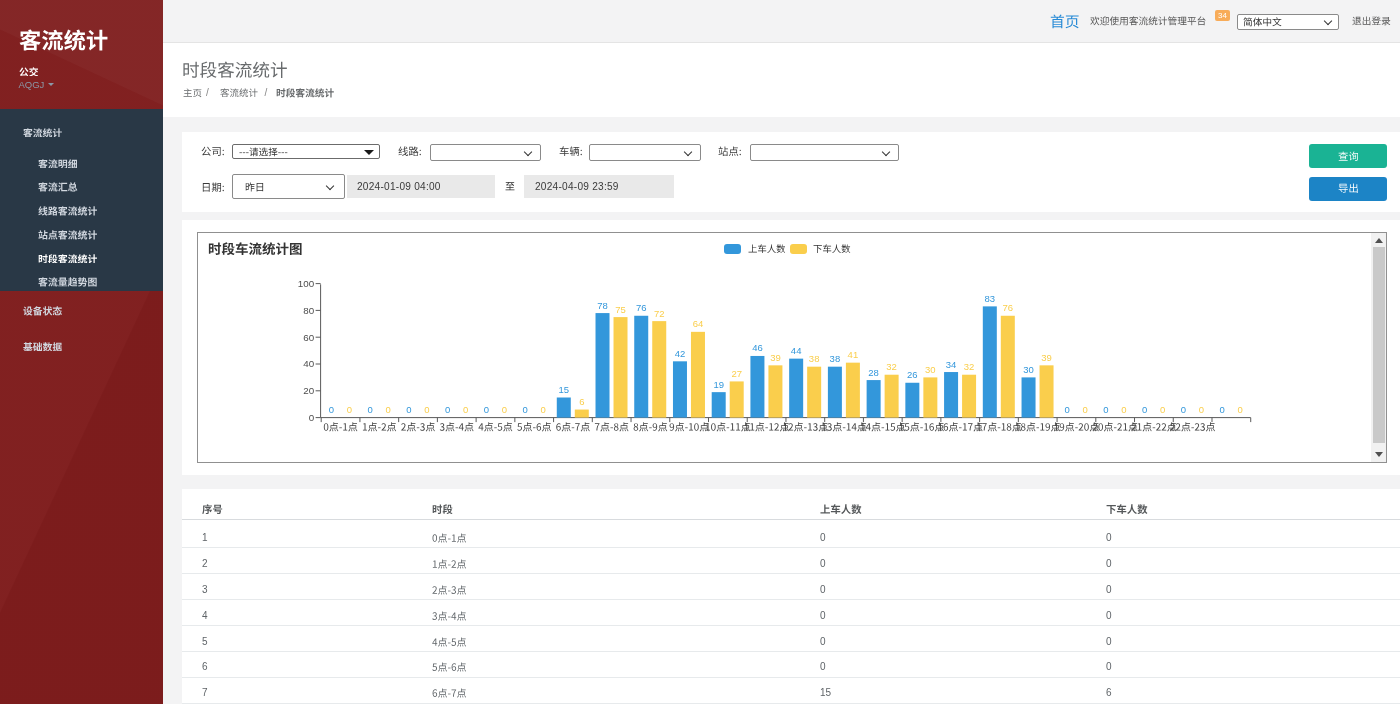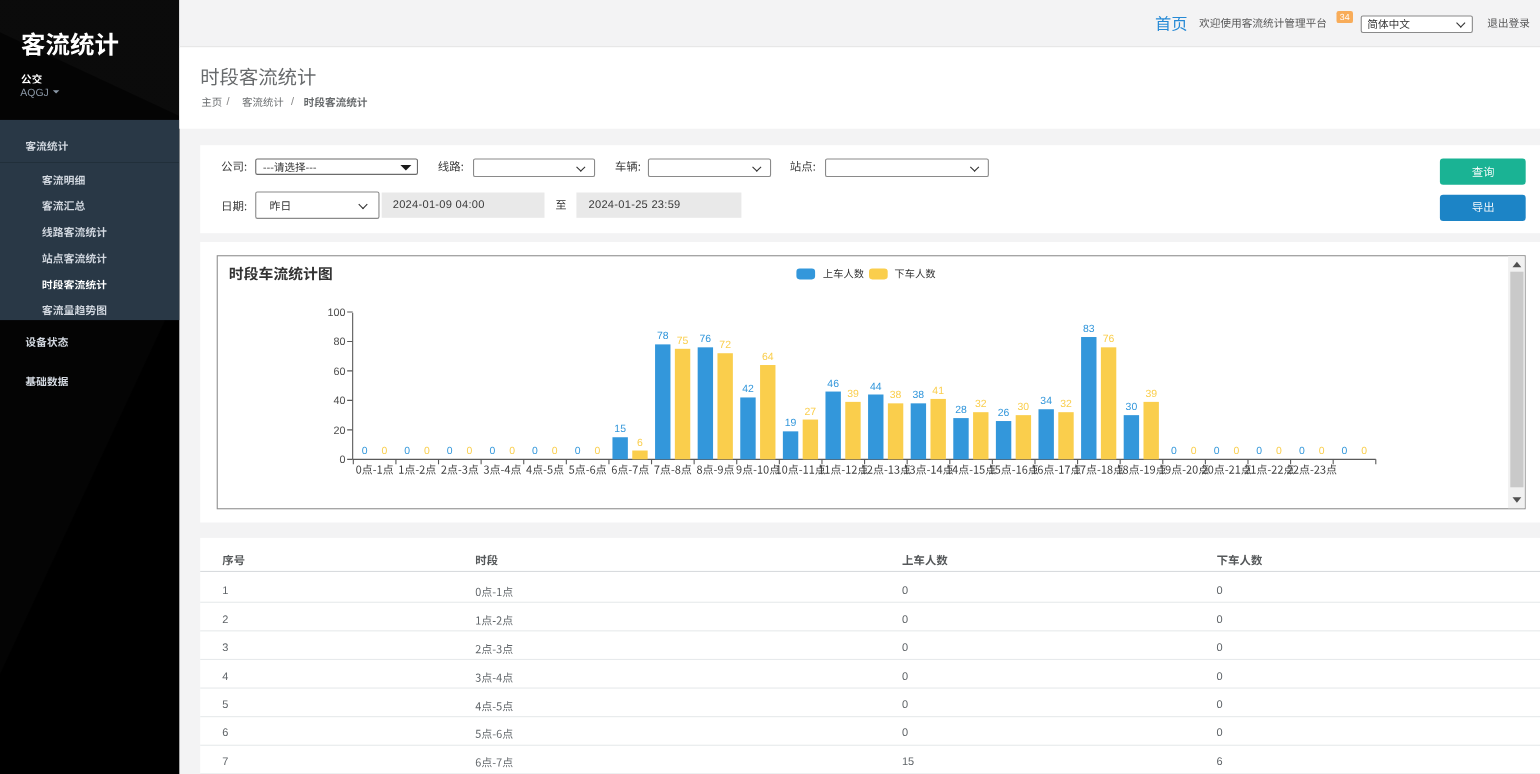--- a/index.html
+++ b/index.html
@@ -1,21 +1,21 @@
 <!DOCTYPE html>
 <html><head><meta charset="utf-8"><style>
 *{margin:0;padding:0;box-sizing:border-box}
 html,body{width:1400px;height:704px;overflow:hidden}
 body{position:relative;background:#f3f3f4;font-family:"Liberation Sans",sans-serif}
 .abs{position:absolute}
 .vt{display:block}
 .chev{position:absolute;width:6px;height:6px;border-right:1.7px solid #333;border-bottom:1.7px solid #333;transform:rotate(45deg)}
 .selbox{position:absolute;background:#fff;border:1px solid #8a8a8a;border-radius:2px}
 </style></head><body>
-<div class="abs" style="left:0;top:0;width:163px;height:704px;background:#000000;">
+<div class="abs" style="left:0;top:0;width:163px;height:704px;background:#7f1d1d;">
     <div class="abs" style="left:0;top:0;right:0;bottom:0;background:linear-gradient(205deg, rgba(255,255,255,0.028) 0 95px, rgba(255,255,255,0) 96px),linear-gradient(115deg, rgba(255,255,255,0.016) 0 58%, rgba(0,0,0,0.028) 58.3% 100%);"></div>
     <div class="abs" style="left:18.5px;top:28.7px;">
       <svg class="vt" width="89.2" height="22.3" viewBox="0 0 89.2 22.3">
         <g fill="#ffffff" transform="translate(0,19.62) scale(0.02230,-0.02230)">
           <use href="#ga" x="0"></use>
           <use href="#gb" x="1000"></use>
           <use href="#gc" x="2000"></use>
           <use href="#gd" x="3000"></use>
         </g>
       </svg>
@@ -311,21 +311,21 @@
       <div class="chev" style="right:11px;top:8px;"></div>
     </div>
     <div class="abs" style="left:165px;top:42.5px;width:148px;height:23.5px;background:#e9e9e9;font-size:10.1px;color:#3a3a3a;line-height:23.5px;padding-left:10px;letter-spacing:0.25px;">2024-01-09 04:00</div>
     <div class="abs" style="left:322.8px;top:49.3px;">
       <svg class="vt" width="10.0" height="10.0" viewBox="0 0 10.0 10.0">
         <g fill="#333333" transform="translate(0,8.80) scale(0.01000,-0.01000)">
           <use href="#gbr" x="0"></use>
         </g>
       </svg>
     </div>
-    <div class="abs" style="left:342px;top:42.5px;width:149.5px;height:23.5px;background:#e9e9e9;font-size:10.1px;color:#3a3a3a;line-height:23.5px;padding-left:11px;letter-spacing:0.25px;">2024-01-25 23:59</div>
+    <div class="abs" style="left:342px;top:42.5px;width:149.5px;height:23.5px;background:#e9e9e9;font-size:10.1px;color:#3a3a3a;line-height:23.5px;padding-left:11px;letter-spacing:0.25px;">2024-04-09 23:59</div>
     <div class="abs" style="left:1127px;top:12px;width:78px;height:24px;background:#1ab394;border-radius:3px;">
       <div class="abs" style="left:28.6px;top:6.6px;">
         <svg class="vt" width="20.8" height="10.4" viewBox="0 0 20.8 10.4">
           <g fill="#ffffff" transform="translate(0,9.15) scale(0.01040,-0.01040)">
             <use href="#gbs" x="0"></use>
             <use href="#gbt" x="1000"></use>
           </g>
         </svg>
       </div>
     </div>

